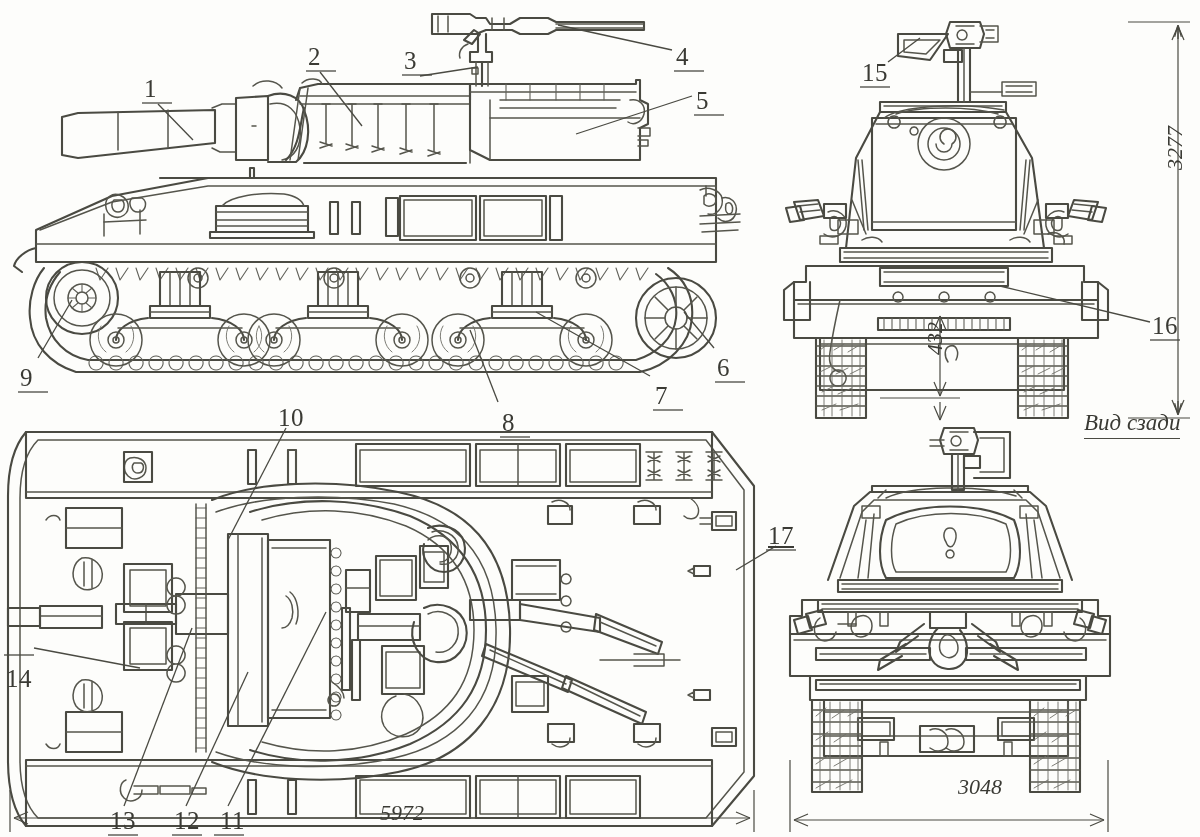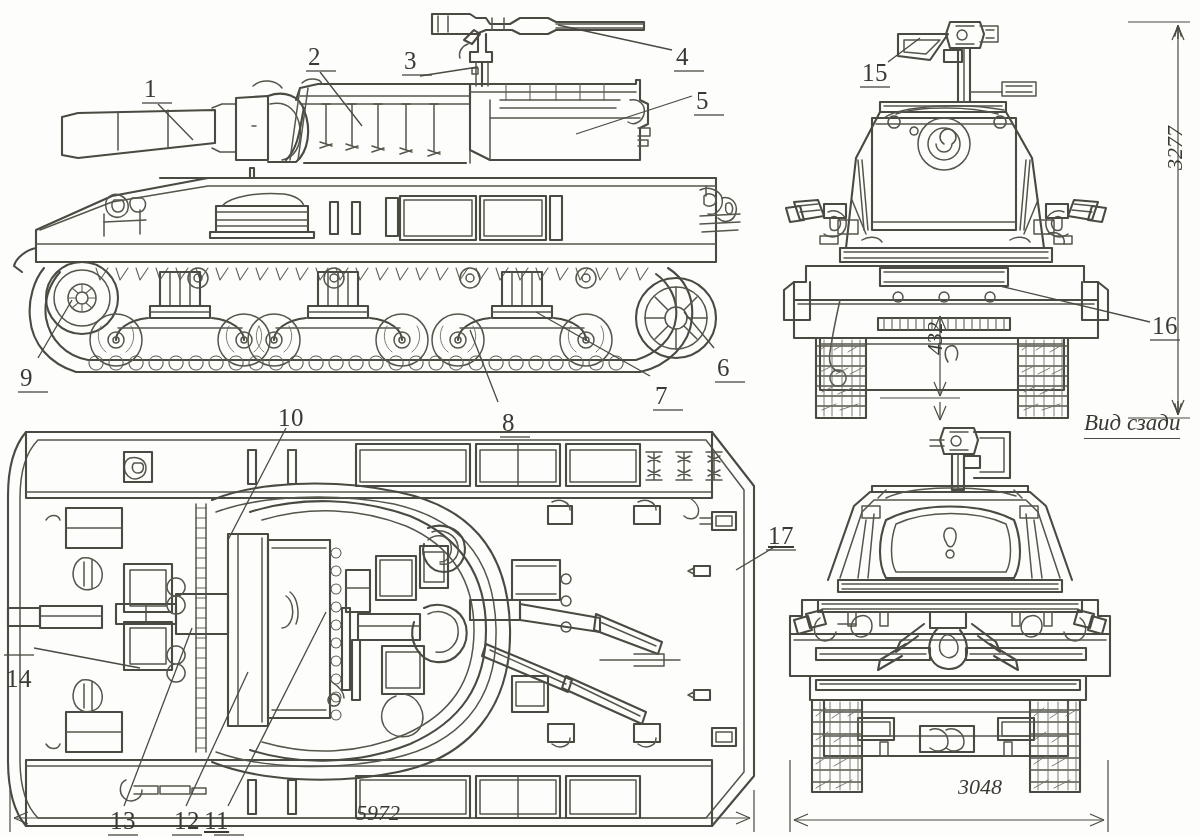--- a/index.html
+++ b/index.html
@@ -684,33 +684,33 @@
       <div class="callout" style="left: 144px; top: 76px;">1</div>
       <div class="callout" style="left: 308px; top: 44px;">2</div>
       <div class="callout" style="left: 404px; top: 48px;">3</div>
       <div class="callout" style="left: 676px; top: 44px;">4</div>
       <div class="callout" style="left: 696px; top: 88px;">5</div>
       <div class="callout" style="left: 717px; top: 355px;">6</div>
       <div class="callout" style="left: 655px; top: 383px;">7</div>
       <div class="callout" style="left: 502px; top: 410px;">8</div>
       <div class="callout" style="left: 20px; top: 365px;">9</div>
       <div class="callout" style="left: 278px; top: 405px; font-family: Liberation Serif, serif;">10</div>
-      <div class="callout" style="left: 204px; top: 808px; text-decoration: underline;">11</div>
+      <div class="callout" style="left: 220px; top: 808px;">11</div>
       <div class="callout" style="left: 174px; top: 808px;">12</div>
       <div class="callout" style="left: 110px; top: 808px;">13</div>
       <div class="callout" style="left: 6px; top: 666px;">14</div>
       <div class="callout" style="left: 862px; top: 60px; text-align: center;">15</div>
       <div class="callout" style="left: 1152px; top: 313px;">16</div>
       <div class="callout" style="left: 768px; top: 523px; text-decoration: underline;">17</div>
     </div>
 
   <div id="dim-layer">
       <div class="dim-label vert" style="left: 1162px; top: 170px;">3277</div>
       <div class="dim-label vert" style="left: 922px; top: 355px;">432</div>
-      <div class="dim-label" style="left: 356px; top: 800px; text-align: center;">5972</div>
+      <div class="dim-label" style="left: 380px; top: 800px; text-align: center;">5972</div>
       <div class="dim-label" style="left: 958px; top: 774px;">3048</div>
     </div>
 
   <div id="title-layer">
       <div class="view-title" style="left: 1084px; top: 410px;">Вид сзади</div>
     </div>
 
 </div>
 
 </body></html>

